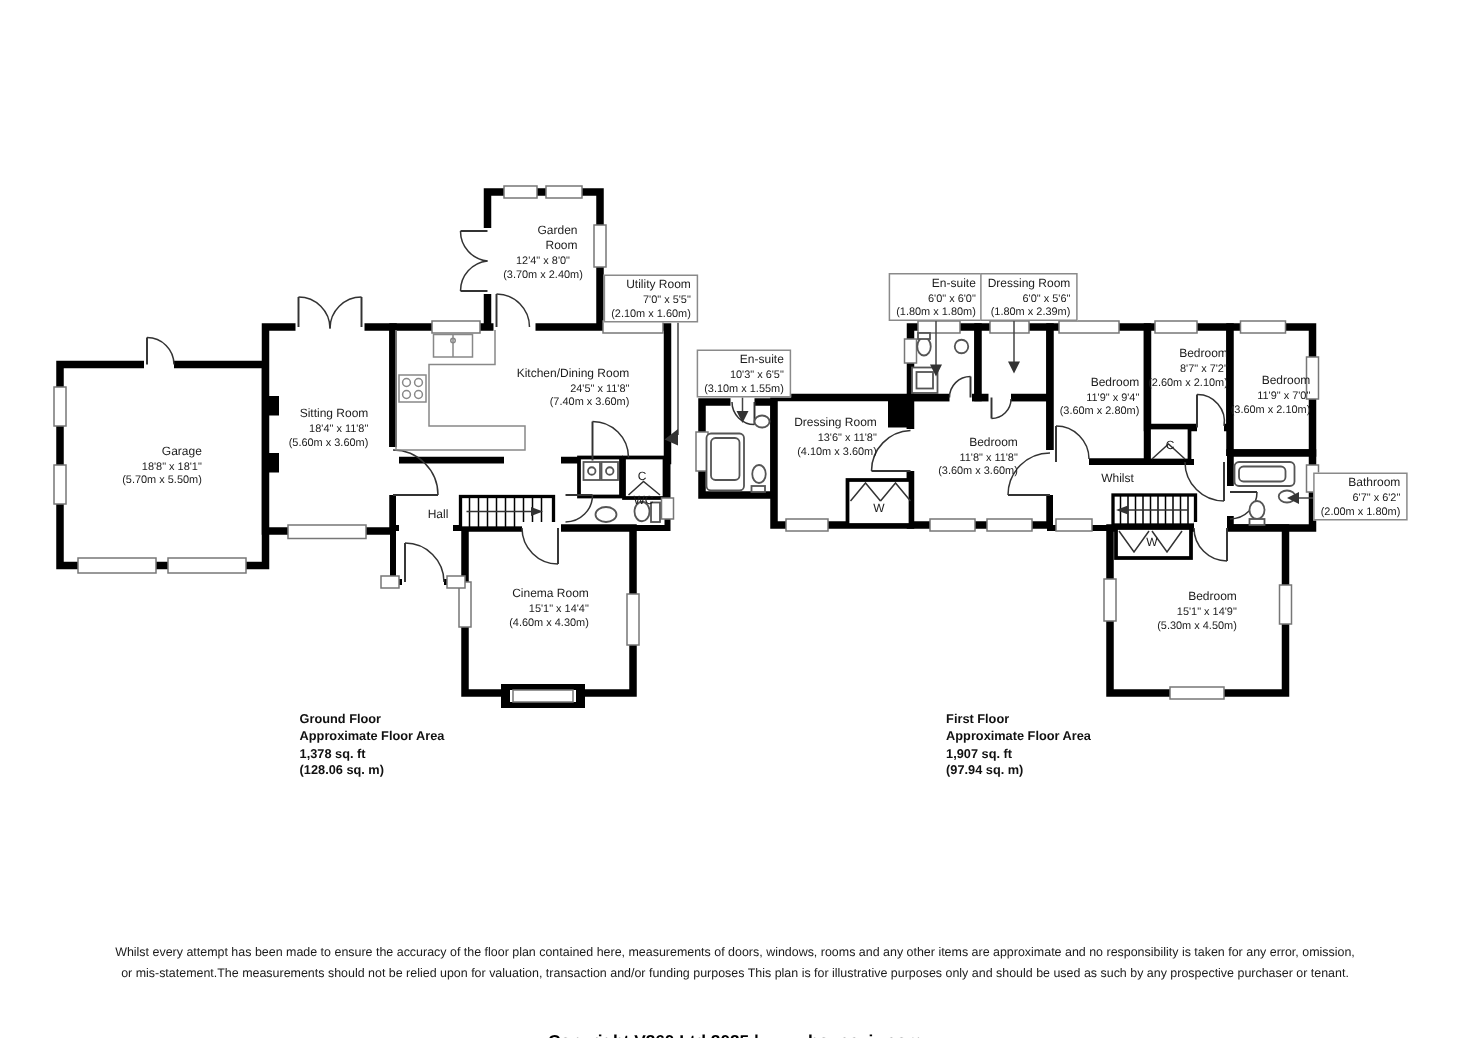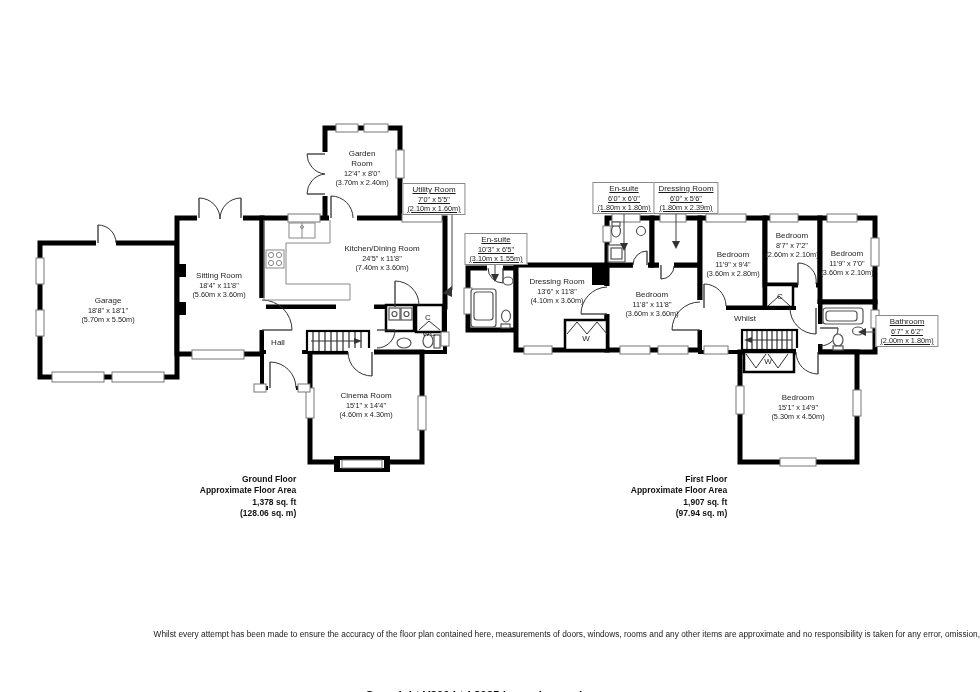--- a/index.html
+++ b/index.html
@@ -13,31 +13,31 @@
   svg .win{fill:#fff;stroke:#777;stroke-width:1;}
   svg .arc{fill:none;stroke:#333;stroke-width:1;}
   svg .leaf{fill:none;stroke:#333;stroke-width:1.3;}
   svg .leader{fill:none;stroke:#444;stroke-width:1;}
   svg .fx{fill:#fff;stroke:#555;stroke-width:1.2;}
   svg .fx2{fill:#fff;stroke:#000;stroke-width:2.5;}
   svg .thin{fill:none;stroke:#888;stroke-width:1;}
   svg .stair{fill:#fff;stroke:#000;stroke-width:2.2;}
   svg .tread{fill:none;stroke:#000;stroke-width:1;}
   svg .ah{fill:#333;stroke:none;}
-  .lab{position:absolute;transform:translate(-50%,-50%);text-align:center;color:#1c1c1c;white-space:nowrap;z-index:5;}
+  .lab{position:absolute;transform:translate(-50%,-50%);text-align:right;color:#1c1c1c;white-space:nowrap;z-index:5;}
   .lab span{display:block;}
   .lab .nm{font-size:8px;line-height:10px;}
   .lab .dm{font-size:7.3px;line-height:9px;}
   .lab.wrapname{white-space:normal;width:46px;}
   .lab.wrapname .dm{white-space:nowrap;width:max-content;margin-left:50%;transform:translateX(-50%);}
-  .boxed{background:#fff;border:1px solid #8a8a8a;padding:1px 4px;text-decoration:underline;}
+  .boxed{background:#fff;border:1px solid #8a8a8a;padding:1px 4px;}
   .tiny{font-size:7px;line-height:8px;}
-  .title{position:absolute;transform:translate(-50%,0);text-align:right;font-weight:bold;
+  .title{position:absolute;transform:translate(-50%,0);text-align:left;font-weight:bold;
          font-size:8.5px;line-height:11.3px;color:#111;z-index:5;}
-  .disclaimer{position:absolute;left:0;right:0;top:627px;text-align:right;
+  .disclaimer{position:absolute;left:0;right:0;top:627px;text-align:center;
               font-size:8.3px;line-height:14.3px;color:#1a1a1a;}
   .copyright{position:absolute;left:0;right:0;top:661px;text-align:center;
              font-weight:bold;font-size:11.5px;color:#000;margin-top:28px;}
 </style>
 </head>
 <body>
 
 <div id="canvas">
 
 <svg width="980" height="692" viewBox="0 0 980 692">
@@ -293,21 +293,21 @@
 <div class="lab" style="left:382px;top:258px">
   <span class="nm">Kitchen/Dining Room</span>
   <span class="dm">24'5" x 11'8"</span>
   <span class="dm">(7.40m x 3.60m)</span>
 </div>
 <div class="lab boxed" style="left:434px;top:199px">
   <span class="nm">Utility Room</span>
   <span class="dm">7'0" x 5'5"</span>
   <span class="dm">(2.10m x 1.60m)</span>
 </div>
-<div class="lab" style="left:278px;top:343px">
+<div class="lab" style="left:292px;top:343px">
   <span class="nm">Hall</span>
 </div>
 <div class="lab" style="left:429px;top:334px">
   <span class="nm tiny">WC</span>
 </div>
 <div class="lab" style="left:428px;top:318px">
   <span class="nm tiny">C</span>
 </div>
 <div class="lab" style="left:366px;top:405px">
   <span class="nm">Cinema Room</span>
@@ -386,16 +386,17 @@
 </div>
 <div class="title" style="left:679px;top:474px">
   <div>First Floor</div>
   <div>Approximate Floor Area</div>
   <div>1,907 sq. ft</div>
   <div>(97.94 sq. m)</div>
 </div>
 
 <div class="disclaimer">
   <div>Whilst every attempt has been made to ensure the accuracy of the floor plan contained here, measurements of doors, windows, rooms and any other items are approximate and no responsibility is taken for any error, omission,</div>
+  <div>or mis-statement.The measurements should not be relied upon for valuation, transaction and/or funding purposes This plan is for illustrative purposes only and should be used as such by any prospective purchaser or tenant.</div>
 </div>
 <div class="copyright">Copyright V360 Ltd 2025 | www.houseviz.com</div>
 
 </div>
 
 </body></html>

